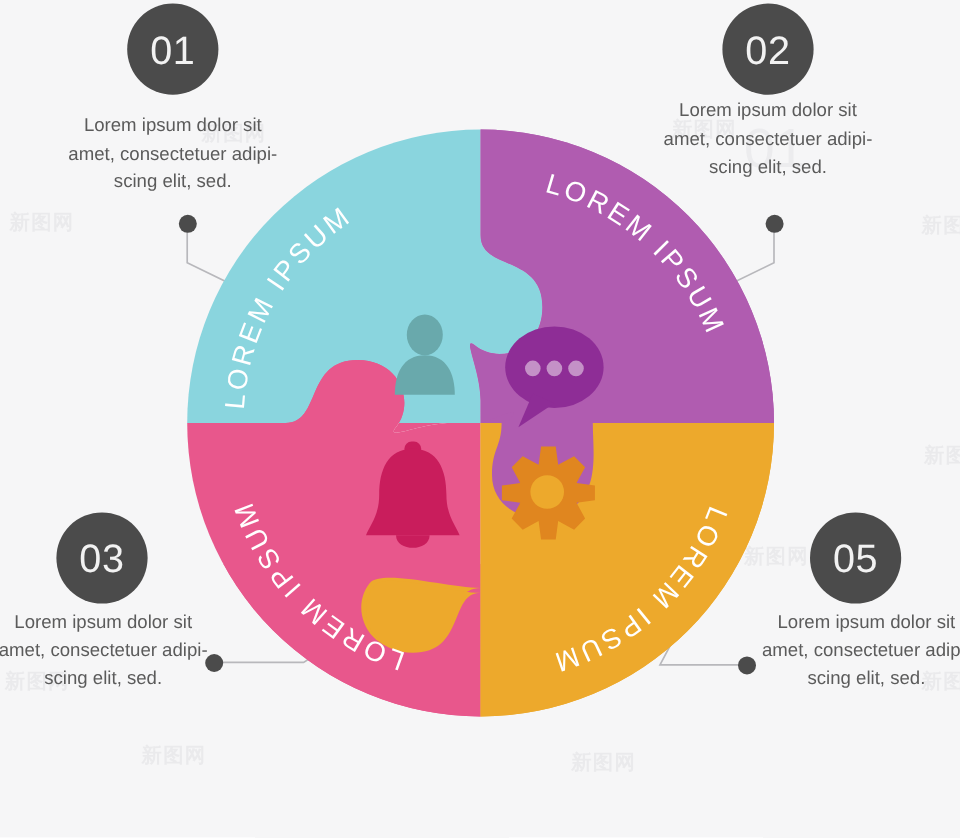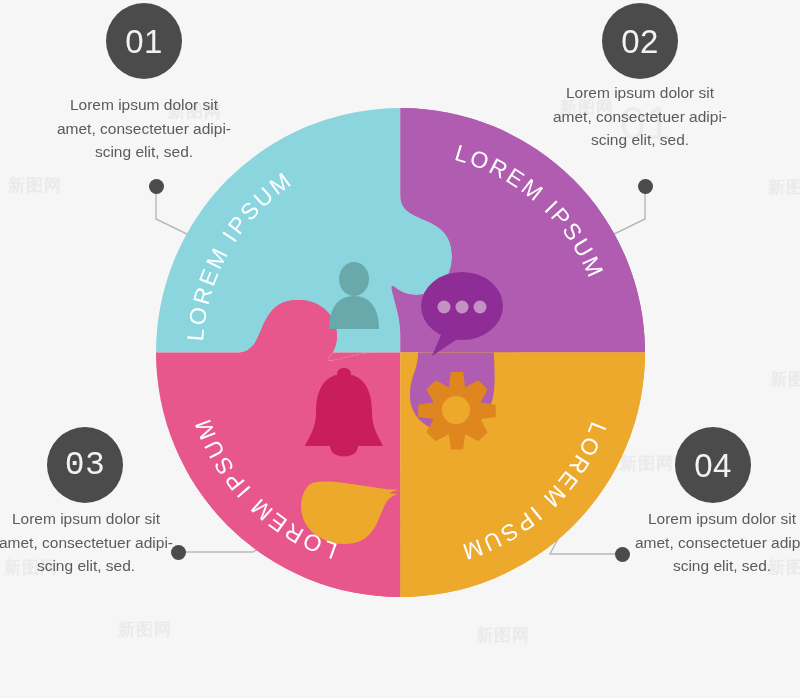--- a/index.html
+++ b/index.html
@@ -29,21 +29,21 @@
   }
   .badge-num {
     color: #f2f2f2;
     font-size: 33px;
     font-weight: 400;
     letter-spacing: 0.5px;
     line-height: 1;
   }
   #badge-01 { left: 106px; top: 3px; }
   #badge-02 { left: 602px; top: 3px; }
-  #badge-03 { left: 47px; top: 427px; font-family: Liberation Mono, monospace; }
+  #badge-03 { left: 47px; top: 427px; }
   #badge-04 { left: 675px; top: 427px; }
 
   
   .desc {
     position: absolute;
     width: 240px;
     color: #5b5b5b;
     font-size: 15.5px;
     line-height: 1.52;
     text-align: center;
@@ -293,21 +293,21 @@
   <div class="badge" id="badge-01">
     <span class="badge-num">01</span>
   </div>
   <div class="badge" id="badge-02">
     <span class="badge-num">02</span>
   </div>
   <div class="badge" id="badge-03">
     <span class="badge-num">03</span>
   </div>
   <div class="badge" id="badge-04">
-    <span class="badge-num">04</span>
+    <span class="badge-num">05</span>
   </div>
 
   <div class="desc" id="desc-01">
     <div>Lorem ipsum dolor sit</div>
     <div>amet, consectetuer adipi-</div>
     <div>scing elit, sed.</div>
   </div>
   <div class="desc" id="desc-02">
     <div>Lorem ipsum dolor sit</div>
     <div>amet, consectetuer adipi-</div>

